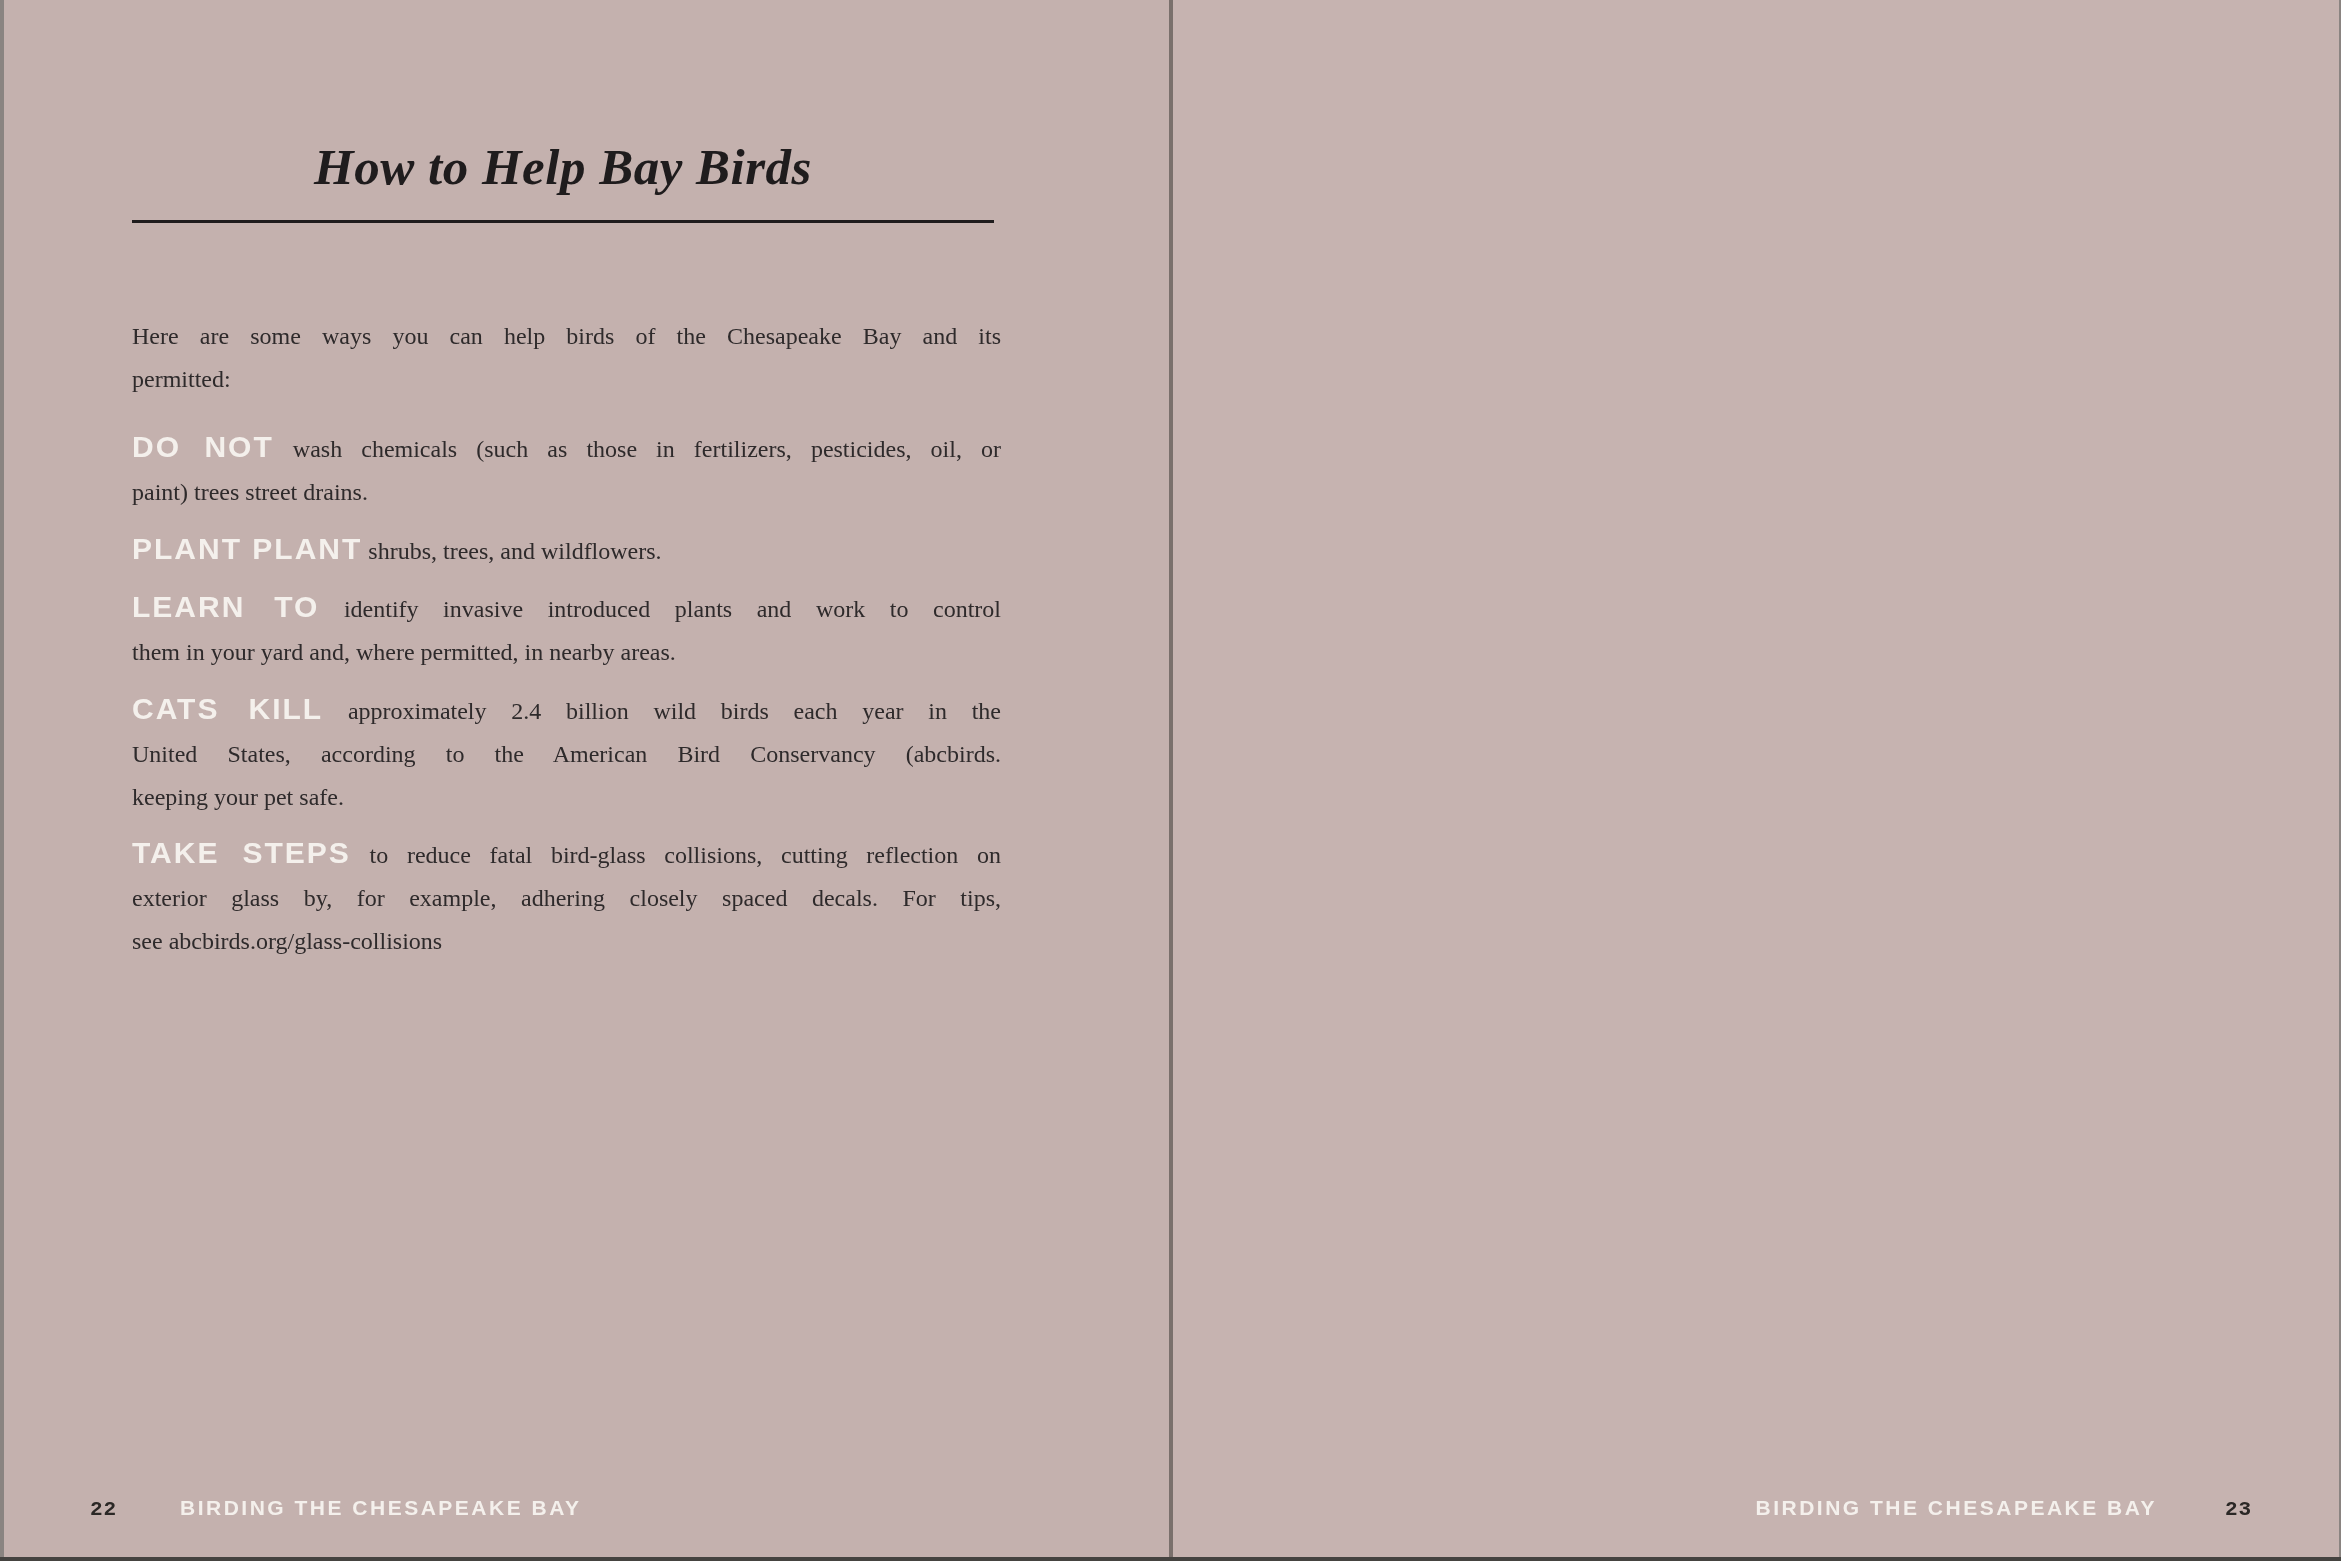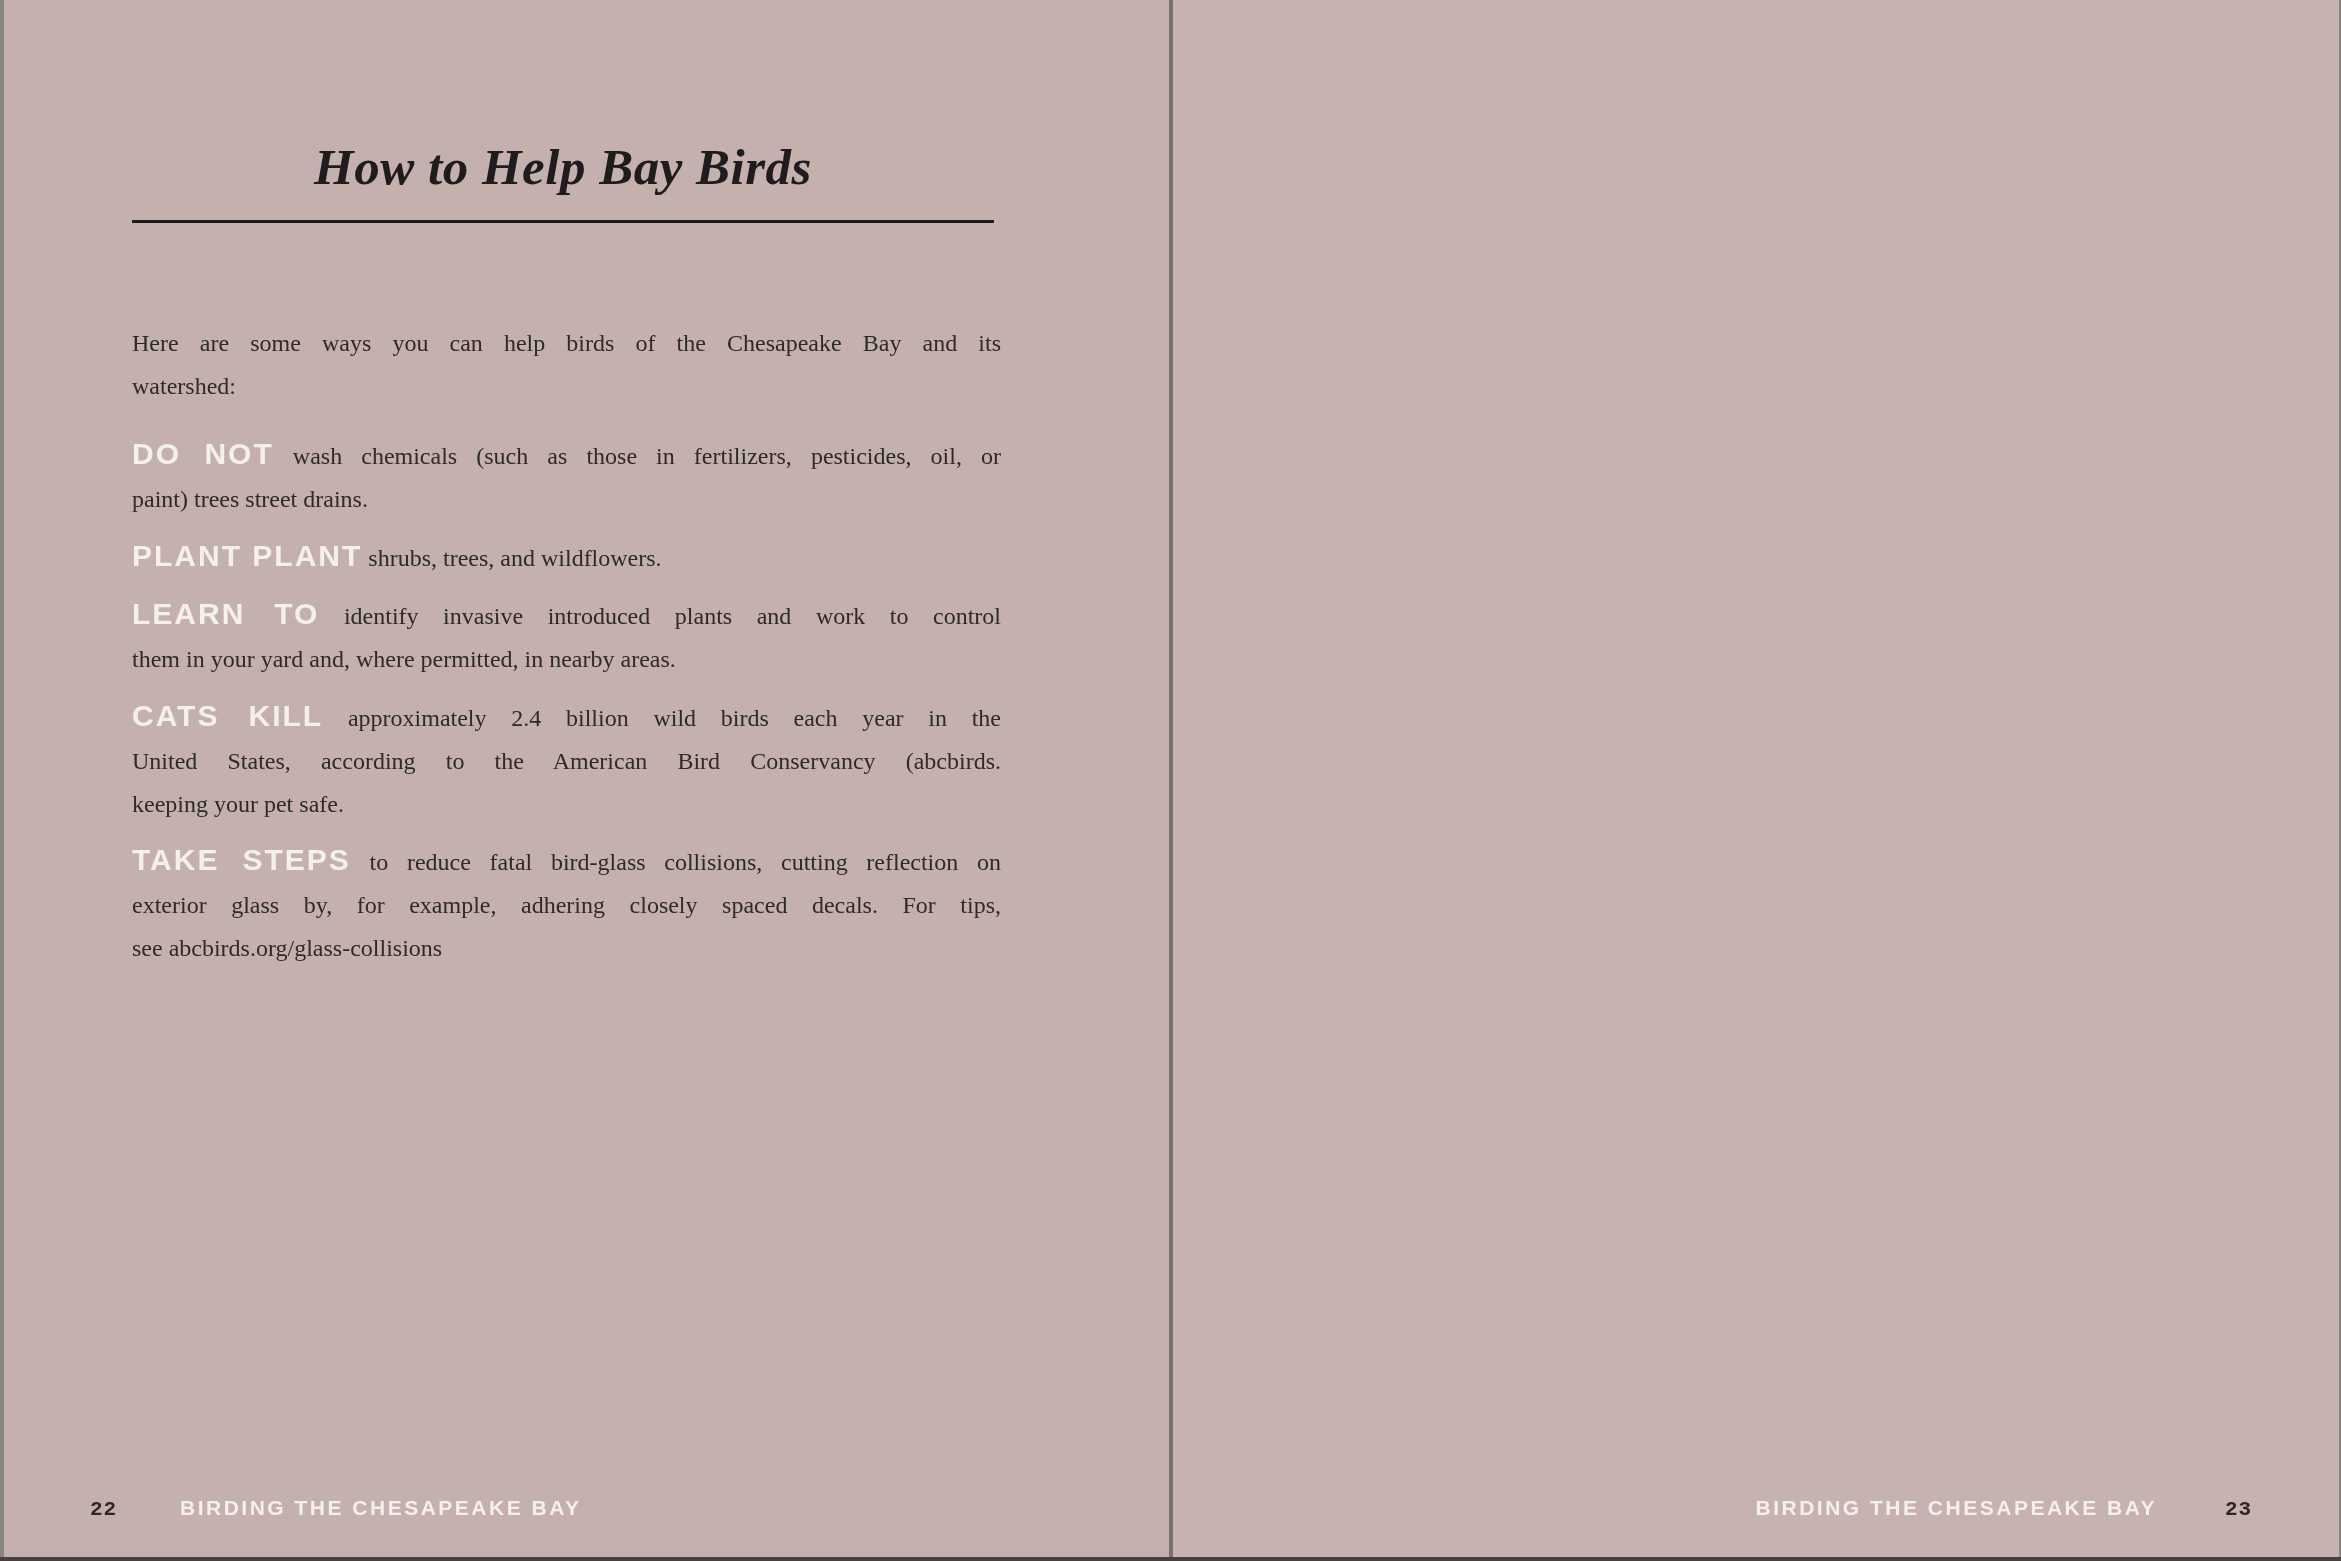--- a/index.html
+++ b/index.html
@@ -42,21 +42,21 @@
   }
 
   .body-text {
     position: absolute; top: 315px; width: 869px;
     font-size: 24px; line-height: 43px;
     color: var(--body);
   }
   .body-text.left-col  { left: 132px; }
 
   .para { margin: 0 0 12.6px 0; }
-  .para.intro { margin-bottom: 24px; margin-top: 7px; }
+  .para.intro { margin-bottom: 24px; }
   .line { text-align: justify; text-align-last: justify; }
   .line.final { text-align-last: left; }
 
   .label {
     font-family: "Liberation Sans", sans-serif;
     font-weight: 700;
     font-size: 30px;
     letter-spacing: 2px;
     color: var(--label);
   }
@@ -80,21 +80,21 @@
 
 <div class="spread">
 
   <section class="page left">
     <header class="title-block">
       <h1>How to Help Bay Birds</h1>
     </header>
     <div class="body-text left-col" id="left-body">
         <div class="para intro">
           <div class="line">Here are some ways you can help birds of the Chesapeake Bay and its</div>
-          <div class="line final">watershed:</div>
+          <div class="line final">permitted:</div>
         </div>
         <div class="para">
           <div class="line"><span class="label">DO NOT</span> wash chemicals (such as those in fertilizers, pesticides, oil, or</div>
           <div class="line final">paint) trees street drains.</div>
         </div>
         <div class="para">
           <div class="line final"><span class="label">PLANT PLANT</span> shrubs, trees, and wildflowers.</div>
         </div>
         <div class="para">
           <div class="line"><span class="label">LEARN TO</span> identify invasive introduced plants and work to control</div>

